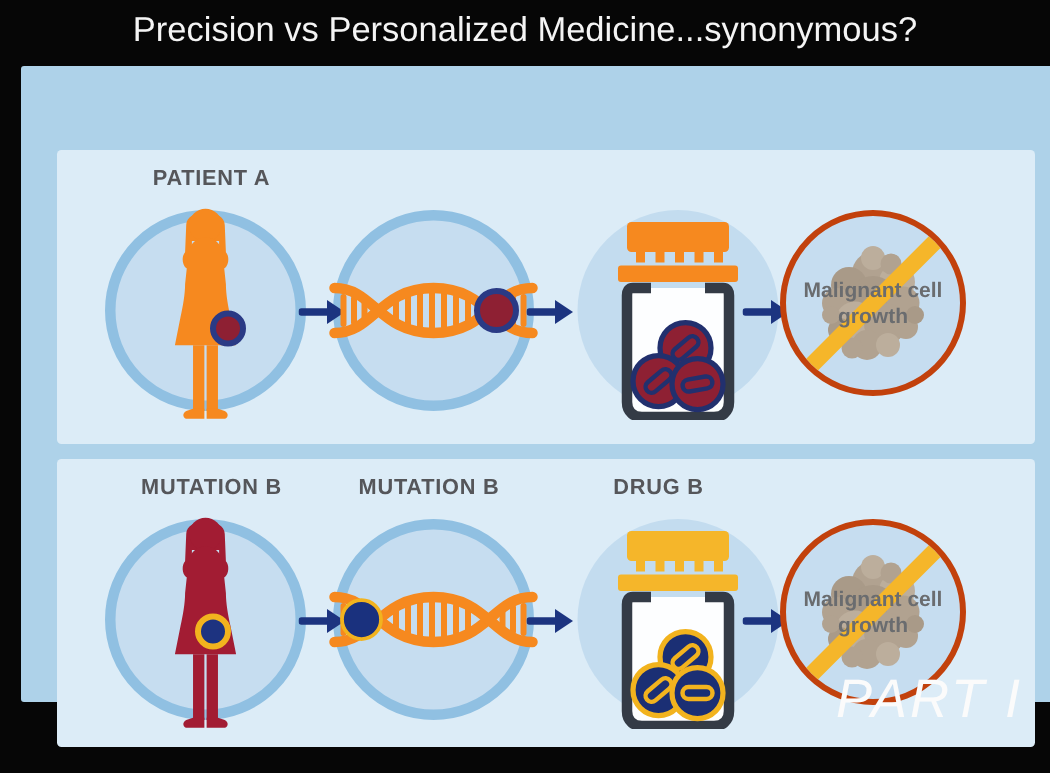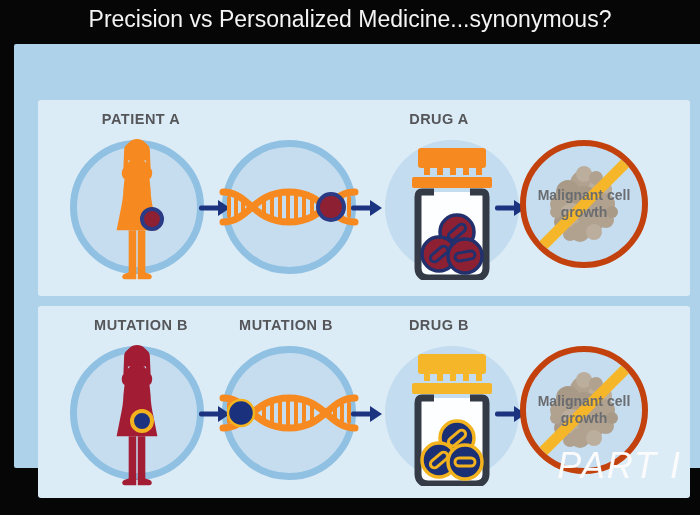--- a/index.html
+++ b/index.html
@@ -1,36 +1,36 @@
 <!DOCTYPE html>
 <html><head>
 <meta charset="utf-8">
 <style>
   html,body{margin:0;padding:0;background:#060606;}
   .canvas{position:relative;width:700px;height:515px;background:#060606;overflow:hidden;
-          font-family:"Liberation Sans",sans-serif;border-radius:26px;}
+          font-family:"Liberation Sans",sans-serif;}
   .title{position:absolute;top:6px;left:0;width:700px;text-align:center;margin:0;
          color:#f4f4f4;font-size:23px;font-weight:normal;}
   .frame{position:absolute;left:14px;top:44px;width:672px;height:424px;
          background:#aed2e9;border-radius:2px;padding-left:40px;}
   .panel{position:absolute;left:24px;width:652px;background:#dcecf7;border-radius:3px;}
   .panel-a{top:56px;height:196px;}
   .panel-b{top:262px;height:192px;}
   .stage-label{position:absolute;top:11px;width:140px;text-align:center;
                color:#55565a;font-size:14.5px;font-weight:bold;letter-spacing:.5px;}
   .circle{position:absolute;top:40px;width:120px;height:120px;border-radius:50%;}
   .ringed{background:#c6ddf0;border:7px solid #90c0e2;}
   .plain{width:134px;height:134px;background:#c3dcef;}
   .figure{position:absolute;}
   .dot{position:absolute;width:16px;height:16px;border-radius:50%;}
   .dot-a{background:#8e2033;border:4px solid #2a3a85;}
   .dot-b{background:#1d3380;border:4px solid #f2b31e;}
   .arrow{position:absolute;top:98px;}
   .nosign{position:absolute;left:482px;top:40px;width:116px;height:116px;border-radius:50%;
-          border:6px solid #c2410c;background:#c6ddf0;overflow:hidden;}
+          border:4px solid #c2410c;background:#c6ddf0;overflow:hidden;}
   .slash{position:absolute;left:-20px;top:53px;width:156px;height:11px;background:#f5b62a;
          transform:rotate(-45deg);}
   .outcome-text{position:absolute;left:0;top:0;width:116px;height:116px;display:flex;
                 flex-direction:column;align-items:center;justify-content:center;
                 color:#6a6c6f;font-size:14px;font-weight:bold;line-height:17px;}
   .cluster{position:absolute;left:0;top:0;}
   .footer-source{position:absolute;left:8px;top:490px;color:#f2f2f2;
                  font-size:12.5px;font-style:italic;}
   .part-label{position:absolute;right:18px;top:445px;color:#fbfbfb;
               font-size:36px;font-style:italic;letter-spacing:2px;}
@@ -41,21 +41,20 @@
 <body>
 
 <div class="canvas">
 
   <h1 class="title">Precision vs Personalized Medicine...synonymous?</h1>
 
   <div class="frame">
 
     <section class="panel panel-a">
       <div class="stage-label" style="left:33px">PATIENT A</div>
-      <div class="stage-label" style="left:331px">DRUG A</div>
 
       <div class="circle ringed" style="left:32px"></div>
       <div class="circle ringed" style="left:184px"></div>
       <div class="circle plain" style="left:347px"></div>
 
       <svg class="figure person-a" style="left:65px;top:36px" width="68" height="152" viewBox="0 0 90 200">
         <g fill="currentColor">
           <path d="M28,18 C28,3 62,3 62,18 L63,42 C66,45 66,53 62,56 L57,55 L57,32 L33,32 L33,55 L28,56 C24,53 24,45 27,42 Z"></path>
           <circle cx="45" cy="18" r="14.5"></circle>
           <path d="M45,29 C53,29 58,34 60,42 L63,70 C63,79 65,90 67,99 L72,124 L18,124 L23,99 C25,90 27,79 27,70 L30,42 C32,34 37,29 45,29 Z"></path>

